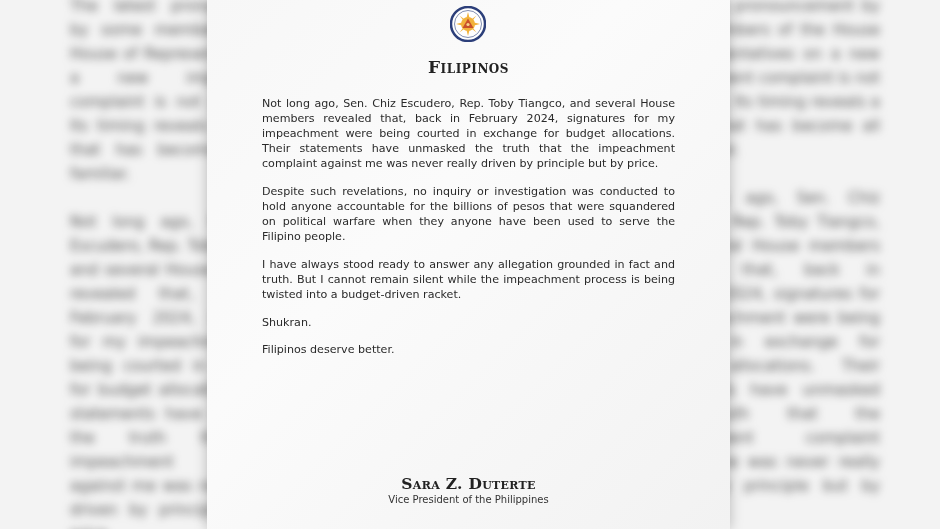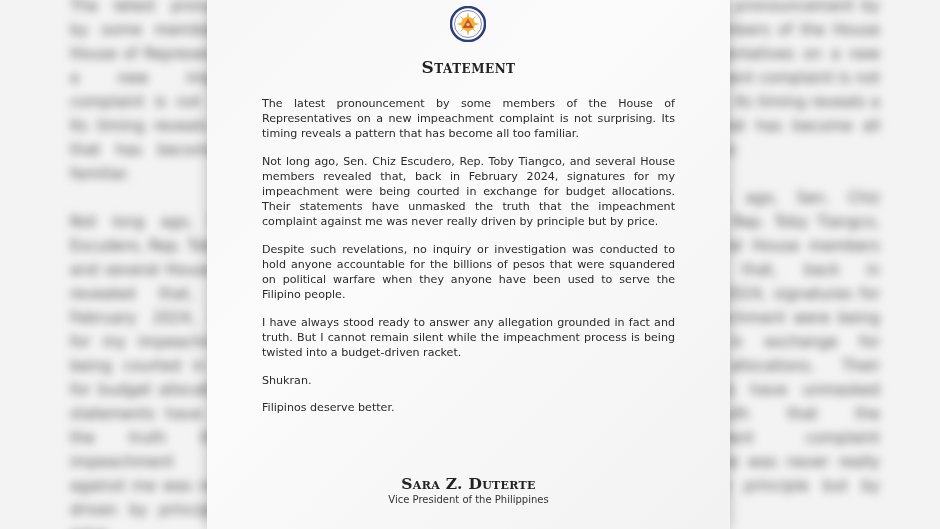--- a/index.html
+++ b/index.html
@@ -79,24 +79,23 @@
       <polygon points="30,18 24,16.5 24,19.5"></polygon>
       <polygon points="9.5,9.5 14,13 13,14"></polygon>
       <polygon points="26.5,26.5 22,23 23,22"></polygon>
       <polygon points="26.5,9.5 23,14 22,13"></polygon>
       <polygon points="9.5,26.5 13,22 14,23"></polygon>
     </g>
     <polygon points="18,12.5 23.5,22 12.5,22" fill="#c8502a"></polygon>
     <circle cx="18" cy="18.5" r="1.6" fill="#f7d38a"></circle>
   </svg>
 
-  <div class="title">Statement</div>
+  <div class="title">Filipinos</div>
 
   <div class="body-text">
-    <p>The latest pronouncement by some members of the House of Representatives on a new impeachment complaint is not surprising. Its timing reveals a pattern that has become all too familiar.</p>
     <p>Not long ago, Sen. Chiz Escudero, Rep. Toby Tiangco, and several House members revealed that, back in February 2024, signatures for my impeachment were being courted in exchange for budget allocations. Their statements have unmasked the truth that the impeachment complaint against me was never really driven by principle but by price.</p>
     <p>Despite such revelations, no inquiry or investigation was conducted to hold anyone accountable for the billions of pesos that were squandered on political warfare when they anyone have been used to serve the Filipino people.</p>
     <p>I have always stood ready to answer any allegation grounded in fact and truth. But I cannot remain silent while the impeachment process is being twisted into a budget-driven racket.</p>
     <p class="short">Shukran.</p>
     <p class="short">Filipinos deserve better.</p>
   </div>
 
   <div class="signature">
     <div class="sig-name">Sara Z. Duterte</div>
     <div class="sig-title">Vice President of the Philippines</div>

